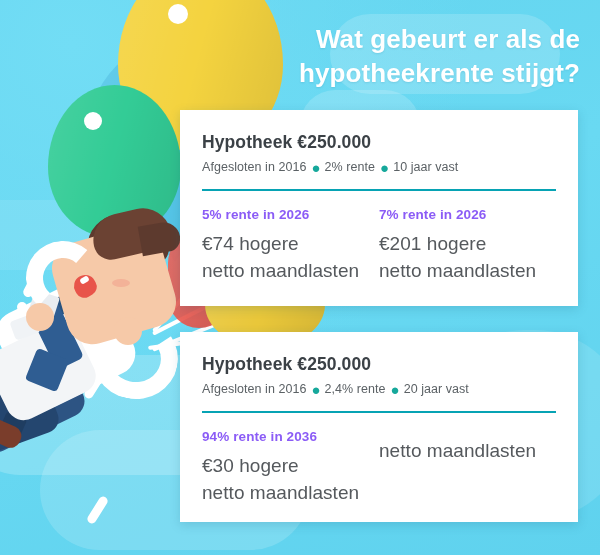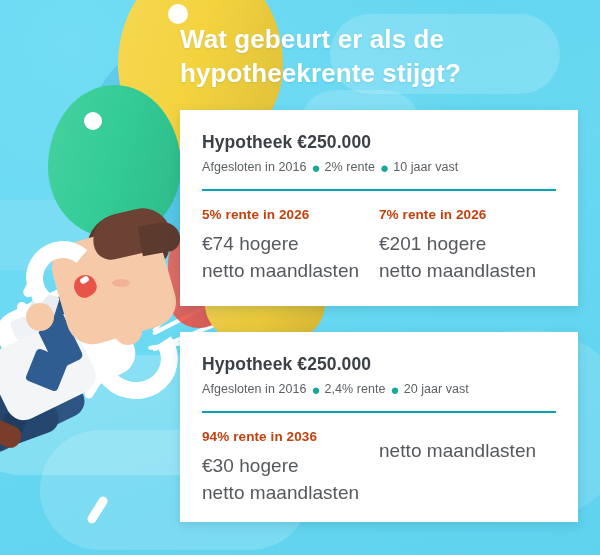--- a/index.html
+++ b/index.html
@@ -100,40 +100,41 @@
   
   .dash { position:absolute; background:#fff; border-radius:6px; }
   .dot  { position:absolute; background:#fff; border-radius:50%; }
 
   
   #title {
     position:absolute; left:180px; top:22px; width:400px;
     color:#fff; font-size:26px; font-weight:bold; line-height:1.32;
     letter-spacing:.1px;
     text-shadow:0 1px 2px rgba(40,120,150,.18);
+    text-align:right;
   }
 
   
   .card {
     position:absolute; left:180px; width:398px;
     background:#fff; border-radius:0;
     box-shadow:0 3px 10px rgba(30,90,115,.18);
     padding:22px 22px 20px 22px;
   }
   #card-1 { top:110px; height:196px; }
   #card-2 { top:332px; height:190px; }
 
   .card-title { font-size:17.5px; font-weight:bold; color:#3b4146; letter-spacing:.1px; }
   .card-sub   { font-size:12.5px; color:#5b6165; margin-top:7px; letter-spacing:.05px; white-space:nowrap; }
   .bullet     { color:#16a89b; font-size:15px; line-height:0; vertical-align:middle; margin:0 4px 0 5px; }
   .divider    { height:2px; background:#07a3b4; margin-top:15px; }
 
   .cols { display:flex; margin-top:16px; }
   .col  { width:195px; }
-  .col-head { font-size:13.5px; font-weight:bold; color:#c2410c; letter-spacing:.1px; }
+  .col-head { font-size:13.5px; font-weight:bold; color:#8b5cf6; letter-spacing:.1px; }
   .col-body { font-size:19px; color:#55595d; line-height:1.42; margin-top:9px; letter-spacing:.05px; }
 </style>
 </head>
 <body>
 
 <div id="bg">
   <div class="bg-grad"></div>
   <div class="blob b1"></div>
   <div class="blob b2"></div>
   <div class="blob b5"></div>

